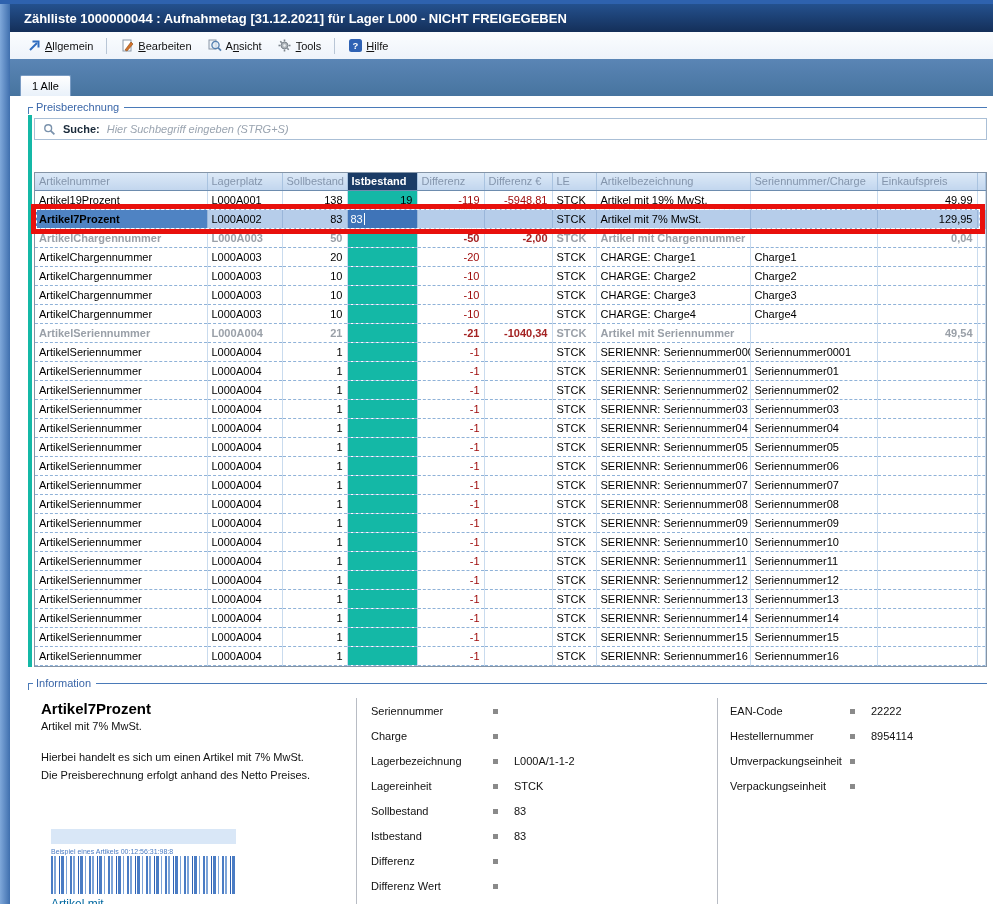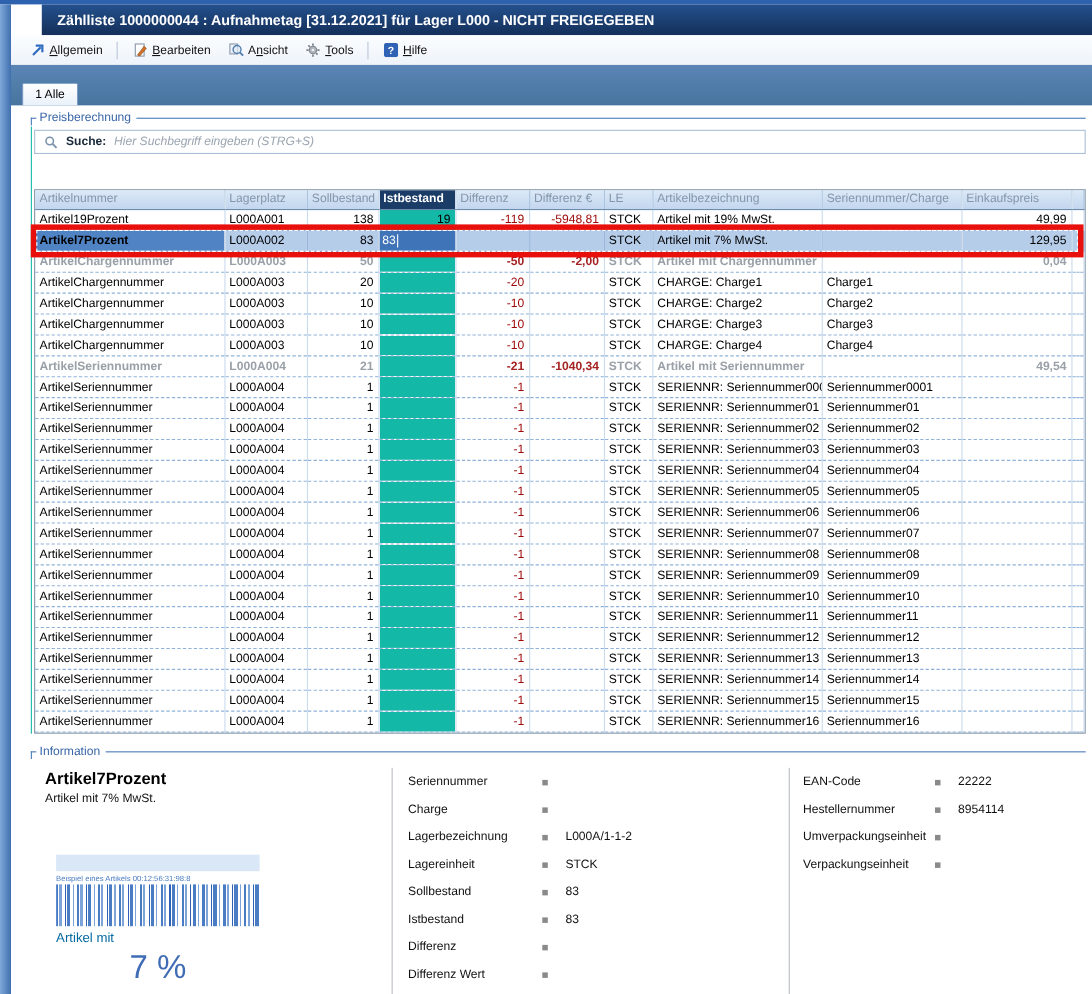--- a/index.html
+++ b/index.html
@@ -5,42 +5,42 @@
   * { margin:0; padding:0; box-sizing:border-box; }
   html,body { width:993px; height:904px; overflow:hidden; background:#fff;
     font-family:"Liberation Sans", sans-serif; }
   .top-strip { height:4px; background:#2e62ae; }
   .frame { display:flex; height:900px; }
   .left-strip { width:10px; background:linear-gradient(to right,#7fa8da,#3f6fae); flex:none; }
   .win { flex:1; display:flex; flex-direction:column; min-width:0; }
 
   .titlebar { height:28px; background:linear-gradient(#24518e,#142f59);
     color:#fff; font-weight:bold; font-size:13px; display:flex; align-items:center;
-    padding-left:14px;margin-left:28px; }
+    padding-left:14px; }
 
   .menubar { height:27px; background:linear-gradient(#fbfdff,#eef3fa);
     display:flex; align-items:center; padding-left:10px; gap:2px; font-size:11px; }
   .menu-item { display:flex; align-items:center; gap:4px; padding:3px 7px; cursor:default; color:#111; }
   .menu-item .key { text-decoration:underline; }
   .menu-sep { width:1px; height:16px; background:#b9c6d6; margin:0 4px; }
   .mi-icon { width:14px; height:14px; display:inline-flex; align-items:center; justify-content:center; }
 
   .band { height:37px; background:linear-gradient(#5a85b5,#47749f); display:flex;
     align-items:flex-end; padding-left:10px; }
   .tab { background:linear-gradient(#ffffff,#e9f1fa); border:1px solid #7a9cc4; border-bottom:none;
     border-radius:2px 2px 0 0; height:21px; line-height:20px; padding:0 11px; font-size:11px; color:#000; }
 
   .main { flex:1; background:#fff; padding:5px 6px 0 18px; min-height:0; }
 
   .grp-cap { display:flex; align-items:flex-start; height:14px; color:#3a66a8; font-size:11px; }
   .grp-cap .tick { width:5px; height:7px; border-left:1px solid #4a7ab8; border-top:1px solid #4a7ab8; margin-top:6px; margin-right:3px; }
   .grp-cap .line { flex:1; border-top:1px solid #4a7ab8; margin-left:5px; margin-top:6px; }
   .grp-cap .cap-text { margin-top:0; }
 
-  .meng-body { padding:3px 0 0 2px; border-left:1px solid #14b8a6; }
+  .meng-body { padding:3px 0 0 2px; border-left:4px solid #14b8a6; }
 
   .search-bar { height:22px; border:1px solid #aabfd6; background:#fff; display:flex;
     align-items:center; padding:0 7px; gap:7px; margin-bottom:2px; }
   .search-bar .lbl { font-size:11px; font-weight:bold; color:#1a2a3a; }
   .search-bar input { border:0; outline:0; flex:1; font-size:11px; font-style:italic;
     color:#9aa4b0; background:transparent; font-family:"Liberation Sans", sans-serif; }
   .search-bar input::placeholder { color:#9aa4b0; font-style:italic; }
 
   .table-frame { border:1px solid #8494a6; position:relative; background:#fff;margin-top:32px; }
   table.tbl { width:100%; border-collapse:collapse; table-layout:fixed; }
@@ -564,20 +564,24 @@
       <div class="info-grp">
         <div class="grp-cap">
           <span class="tick"></span>
           <span class="cap-text">Information</span>
           <span class="line"></span>
         </div>
         <div class="info-body">
           <div class="info-left">
             <div class="info-title">Artikel7Prozent</div>
             <div class="info-sub">Artikel mit 7% MwSt.</div>
+            <div class="info-desc">
+              <div>Hierbei handelt es sich um einen Artikel mit 7% MwSt.</div>
+              <div>Die Preisberechnung erfolgt anhand des Netto Preises.</div>
+            </div>
             <div class="barcode-block">
               <div class="bc-band"></div>
               <div class="bc-caption">Beispiel eines Artikels 00:12:56:31:98:8</div>
               <div class="bc-bars"></div>
               <div class="bc-label">Artikel mit</div>
               <div class="bc-percent">7 %</div>
             </div>
           </div>
           <div class="info-mid">
               <div class="info-row">

